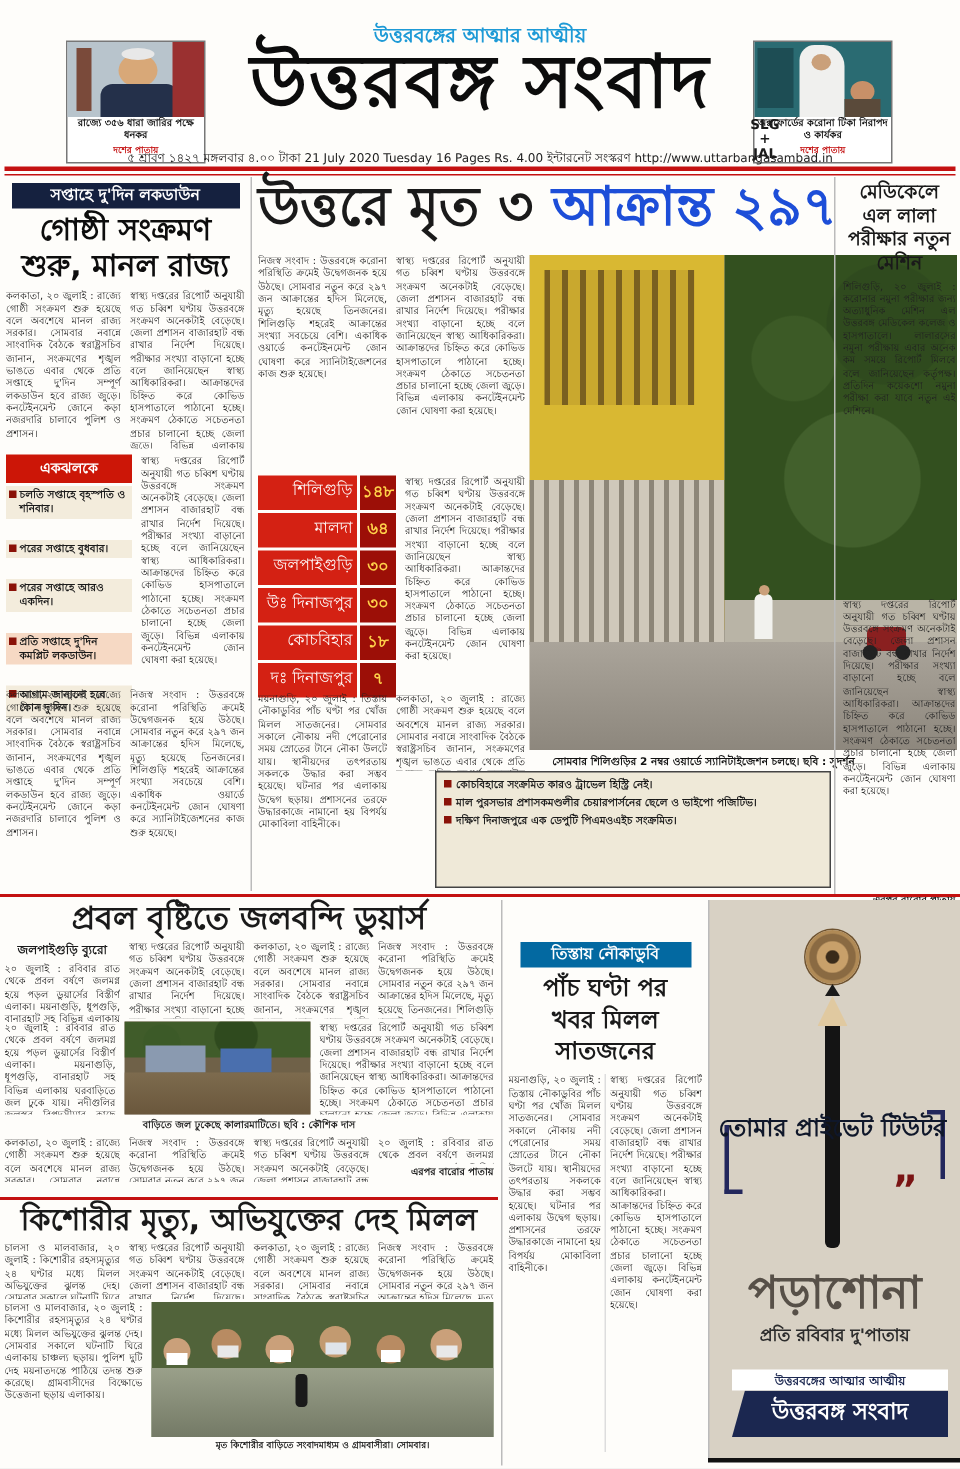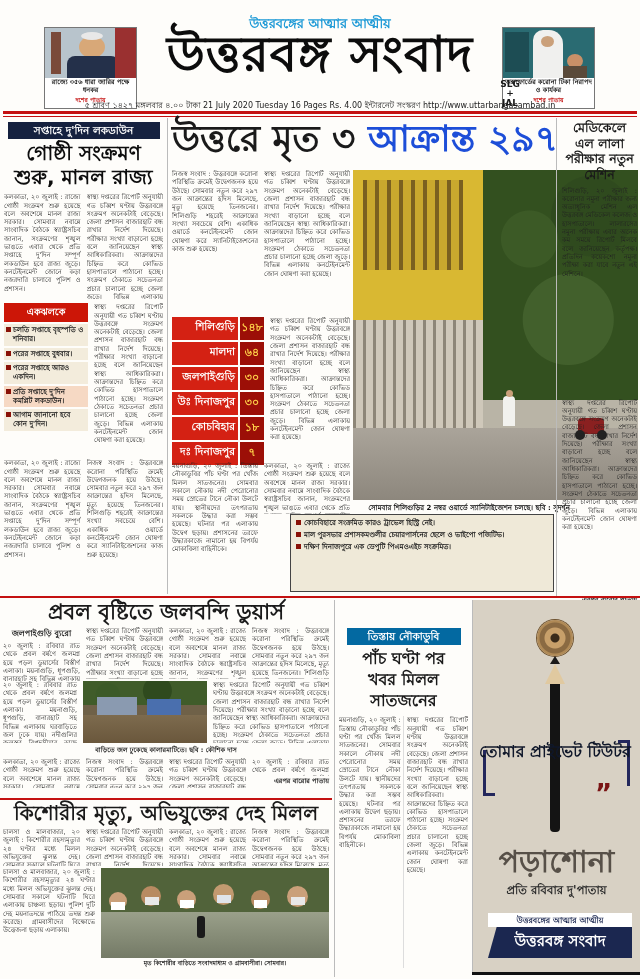--- a/index.html
+++ b/index.html
@@ -25,31 +25,31 @@
   .cols { display:flex; gap:6px; }
   .contd { font-size:6.5px; font-weight:bold; text-align:right; color:#111; }
   .hr-red { position:absolute; height:2px; background:#c41111; }
 
   
   .leftcol { position:absolute; left:0; top:118px; width:168px; height:476px; padding:0 4px; border-right:1px solid #bbb; }
   .kicker { width:152px; height:17px; margin:4px auto 3px; background:#15213f; color:#fff; font-size:10.5px; font-weight:bold; text-align:center; line-height:17px; }
   .lhead { font-size:20px; font-weight:800; text-align:center; line-height:1.18; color:#0d0d0d; margin-bottom:4px; }
   .glance { width:84px; }
   .glance-h { background:#cc1607; color:#fff; font-size:9.5px; font-weight:bold; text-align:center; padding:2px 0; margin-bottom:2px; }
-  .gitem { display:flex; gap:2px; background:#f3ecdc; font-size:7px; font-weight:bold; line-height:1.25; padding:2px 2px; margin-bottom:2px; }
+  .gitem { display:flex; gap:2px; background:#f3ecdc; font-size:7px; font-weight:bold; line-height:1.25; padding:2px 2px; margin-bottom:14px; }
   .gitem.hot { background:#f6d9c4; }
   .sq { flex:0 0 5px; width:5px; height:5px; background:#8a1208; margin-top:1px; }
 
   
   .mainhead { position:absolute; left:172px; top:117px; width:466px; height:50px; font-size:36px; font-weight:800; line-height:1.2; white-space:nowrap; }
   .mainhead .red { color:#1d4ed8; }
   .ctext { position:absolute; left:172px; top:170px; width:178px; }
   .stats { width:92px; }
   .srow { display:flex; gap:2px; margin-bottom:2px; }
-  .slabel { flex:1; background:#d42113; color:#fff; font-weight:bold; font-size:10.5px; text-align:right; padding:2px 3px 2px 0; }
+  .slabel { flex:1; background:#d42113; color:#fff; font-weight:normal; font-size:10.5px; text-align:right; padding:2px 3px 2px 0; }
   .sval { width:24px; background:#9c0f07; color:#ffd24a; font-weight:bold; font-size:11px; text-align:center; padding:2px 0; }
   .street-photo { position:absolute; left:353px; top:170px; width:285px; height:330px; background:#b9b4a6; overflow:hidden; }
   .main-caption { position:absolute; left:300px; top:502px; width:338px; text-align:center; font-size:7px; font-weight:bold; color:#111; }
   .bulletbox { position:absolute; left:290px; top:514px; width:264px; height:78px; background:#efe9d8; border:1px solid #444; padding:4px 5px; display:flex; gap:8px; }
   .bulletbox .bcol { flex:1; }
   .bitem { display:flex; gap:3px; font-size:7px; font-weight:bold; line-height:1.25; margin-bottom:3px; }
 
   
   .rightcol { position:absolute; left:556px; top:118px; width:84px; height:478px; padding:2px 3px 0 5px; border-left:1px solid #bbb; }
   .rhead { font-size:12.5px; font-weight:800; text-align:center; line-height:1.25; margin-bottom:4px; }

